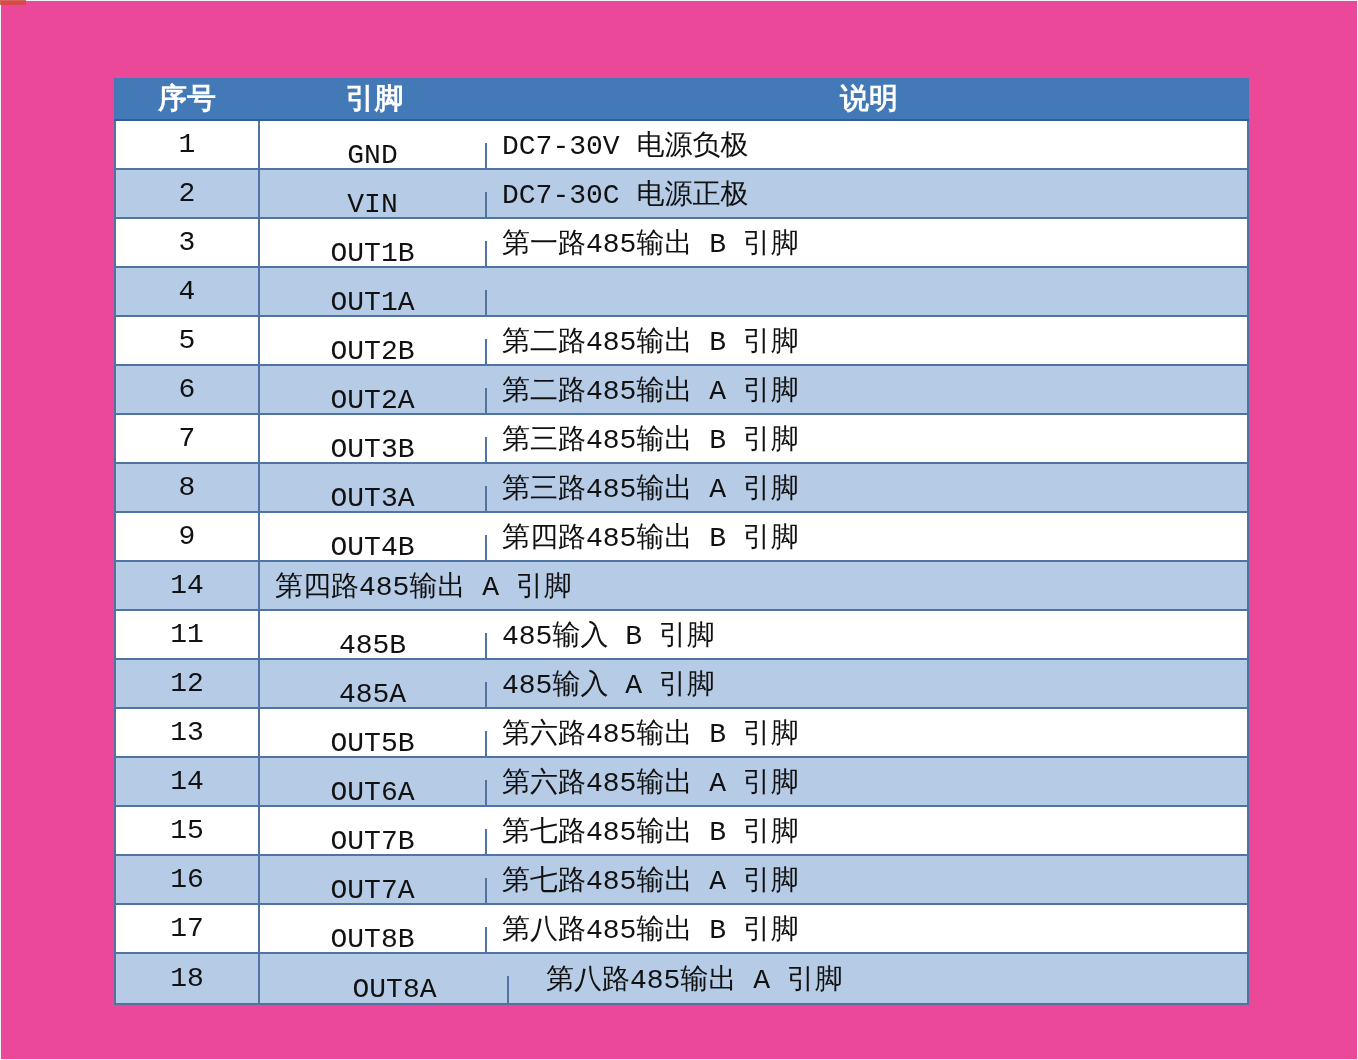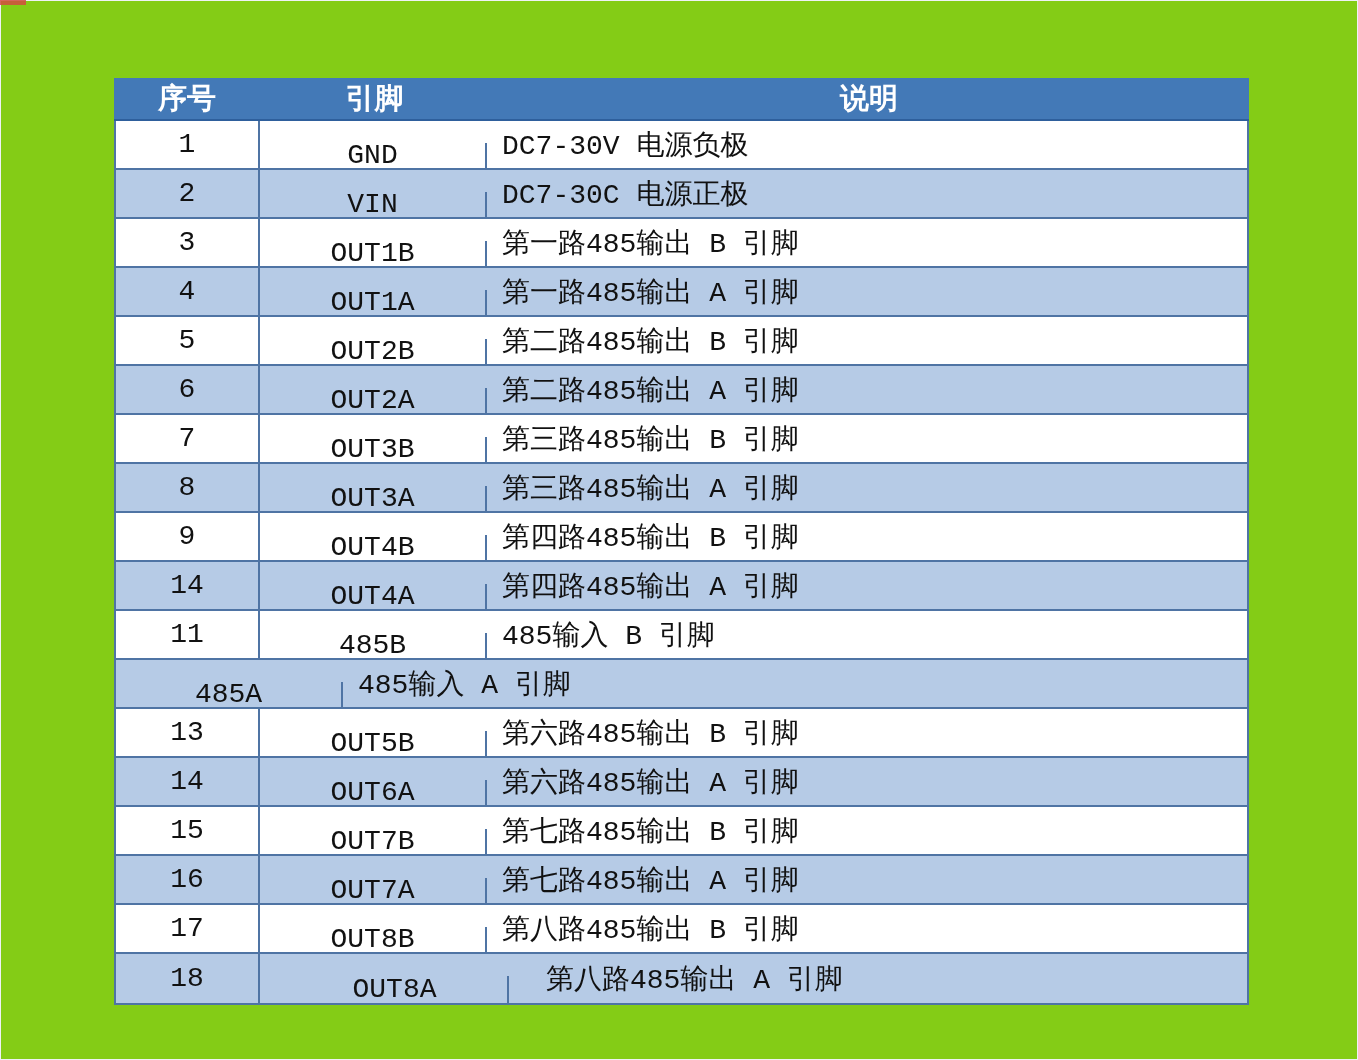--- a/index.html
+++ b/index.html
@@ -5,21 +5,21 @@
   html, body {
     margin: 0;
     padding: 0;
     background: #fdfdfe;
     font-family: "Liberation Sans", sans-serif;
   }
   .page {
     position: relative;
     width: 1358px;
     height: 1060px;
-    background: #84cc16;
+    background: #ec4899;
     overflow: hidden;
     box-shadow: inset 0 0 0 1px #eef1f6;
   }
   .corner-mark {
     position: absolute;
     left: 0;
     top: 0;
     width: 26px;
     height: 5px;
     background: var(--corner-color, #d24b3f);
@@ -115,21 +115,20 @@
 
   <div class="row">
     <div class="cell no">3</div>
     <div class="cell pin">OUT1B</div>
     <div class="cell desc">第一路485输出 B 引脚</div>
   </div>
 
   <div class="row alt">
     <div class="cell no">4</div>
     <div class="cell pin">OUT1A</div>
-    <div class="cell desc">第一路485输出 A 引脚</div>
   </div>
 
   <div class="row">
     <div class="cell no">5</div>
     <div class="cell pin">OUT2B</div>
     <div class="cell desc">第二路485输出 B 引脚</div>
   </div>
 
   <div class="row alt">
     <div class="cell no">6</div>
@@ -150,31 +149,31 @@
   </div>
 
   <div class="row">
     <div class="cell no">9</div>
     <div class="cell pin">OUT4B</div>
     <div class="cell desc">第四路485输出 B 引脚</div>
   </div>
 
   <div class="row alt">
     <div class="cell no">14</div>
-    <div class="cell pin">OUT4A</div>
     <div class="cell desc">第四路485输出 A 引脚</div>
   </div>
 
   <div class="row">
     <div class="cell no">11</div>
     <div class="cell pin">485B</div>
     <div class="cell desc">485输入 B 引脚</div>
   </div>
 
   <div class="row alt">
+    <div class="cell no">12</div>
     <div class="cell pin">485A</div>
     <div class="cell desc">485输入 A 引脚</div>
   </div>
 
   <div class="row">
     <div class="cell no">13</div>
     <div class="cell pin">OUT5B</div>
     <div class="cell desc">第六路485输出 B 引脚</div>
   </div>
 

